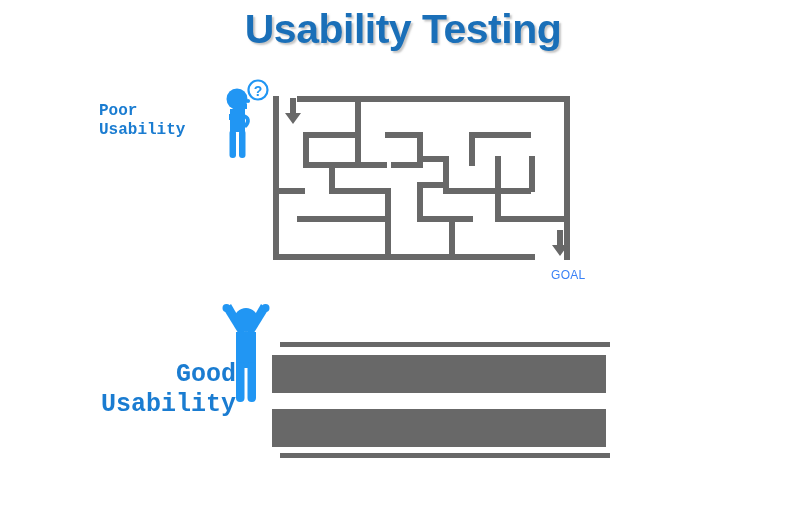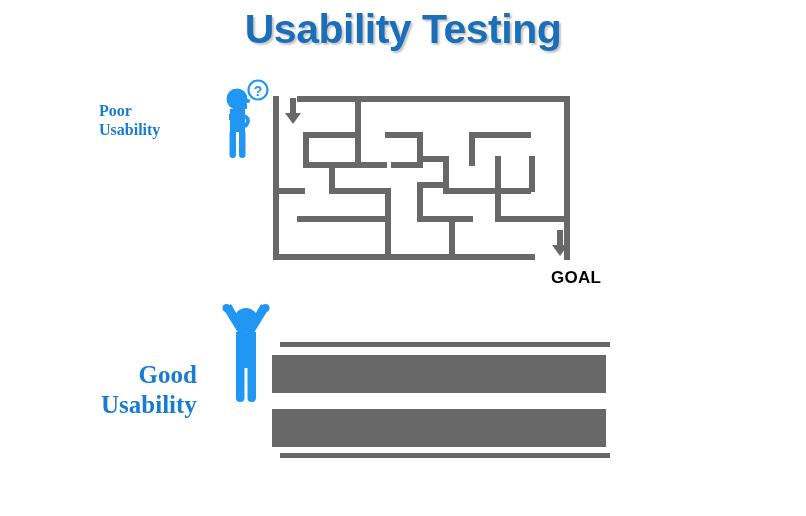--- a/index.html
+++ b/index.html
@@ -28,21 +28,21 @@
     font-weight: bold;
     color: #1A6FB8;
     letter-spacing: -0.5px;
     text-shadow: 2px 2px 2px rgba(150,150,150,0.55);
     white-space: nowrap;
   }
 
   
   .side-label {
     position: absolute;
-    font-family: Liberation Serif, serif;
+    font-family: Liberation Mono, monospace;
     font-weight: bold;
     color: #1A7CD1;
     line-height: 1.18;
     white-space: pre-line;
   }
   #poor-label {
     left: 99px;
     top: 102px;
     font-size: 16px;
     text-align: left;
@@ -81,23 +81,23 @@
   .arrow {
     position: absolute;
   }
 
   
   #goal-text {
     position: absolute;
     left: 551px;
     top: 268px;
     font-family: "Liberation Sans", sans-serif;
-    font-size: 17px;
-    font-weight: bold;
-    color: #000000;
+    font-size: 12px;
+    font-weight: normal;
+    color: #3b82f6;
     letter-spacing: 0.3px;
   }
 
   
   .person {
     position: absolute;
   }
   #poor-person { left: 216px; top: 78px; }
   #good-person { left: 210px; top: 302px; }
 

